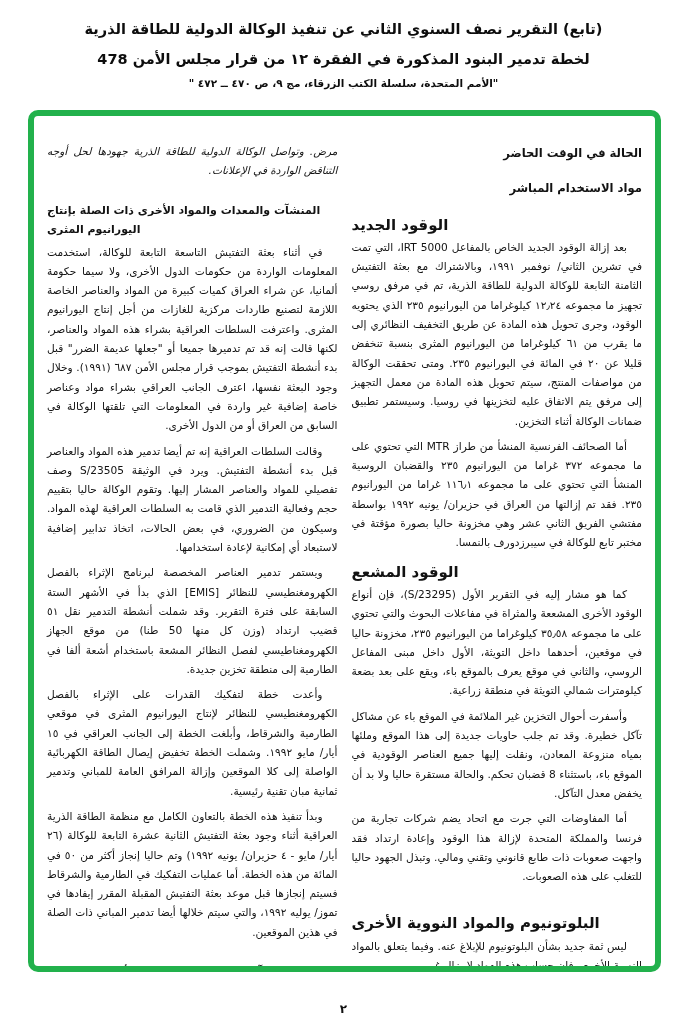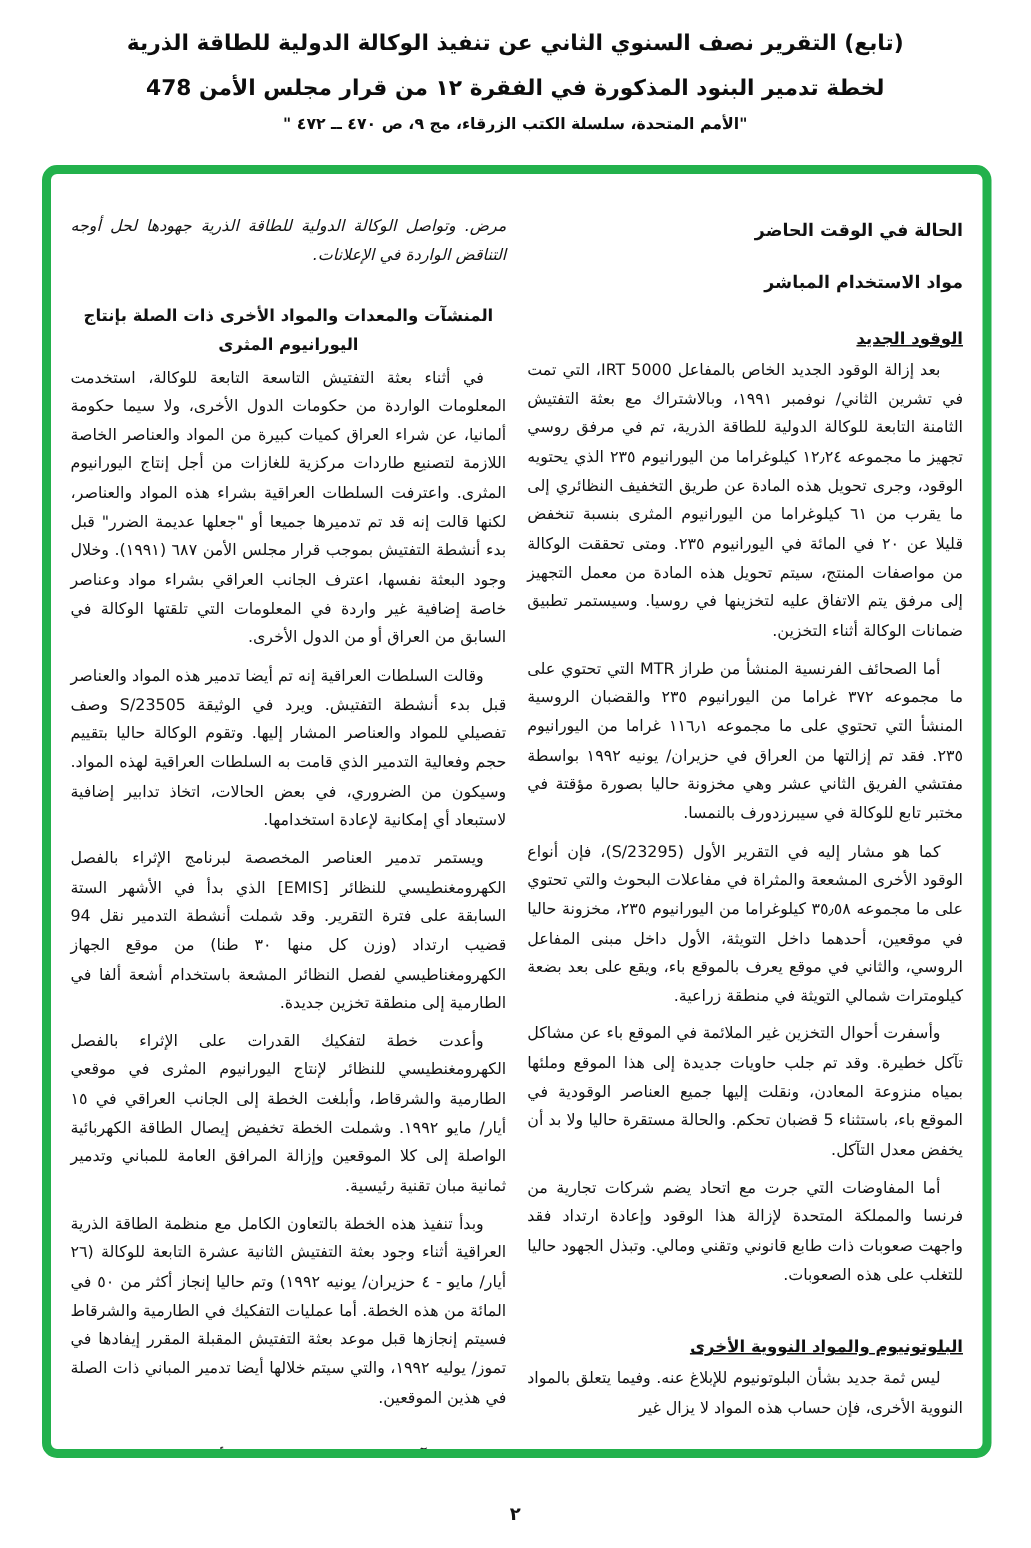--- a/index.html
+++ b/index.html
@@ -63,29 +63,28 @@
   }
   .col p.no-indent { text-indent: 0; font-style: italic; }
   .center-head {
     font-weight: 700;
     font-size: 11.6px;
     margin: 2px 0 16px 0;
   }
   .sub-head { letter-spacing: 1px; margin-bottom: 17px; }
   .side-head {
     font-weight: 700;
-    font-size: 11px;
-    text-align: right;
+    font-size: 15px;
+    text-align: left;
     margin: 4px 0 3px 0;
-    text-decoration: underline;
   }
   .block-head {
     font-weight: 700;
     font-size: 11px;
-    text-align: center;
+    text-align: left;
     line-height: 19px;
     margin: 20px 0 4px 0;
   }
   .gap-lg { margin-top: 28px; }
   .footer-page-num {
     position: absolute;
     bottom: 16px;
     left: 0;
     right: 0;
     text-align: center;
@@ -106,33 +105,34 @@
 
   <div class="frame">
     <div class="columns">
 
       <div class="col">
         <div class="center-head">الحالة في الوقت الحاضر</div>
         <div class="center-head sub-head">مواد الاستخدام المباشر</div>
         <div class="side-head">الوقود الجديد</div>
         <p>بعد إزالة الوقود الجديد الخاص بالمفاعل IRT 5000، التي تمت في تشرين الثاني/ نوفمبر ١٩٩١، وبالاشتراك مع بعثة التفتيش الثامنة التابعة للوكالة الدولية للطاقة الذرية، تم في مرفق روسي تجهيز ما مجموعه ١٢٫٢٤ كيلوغراما من اليورانيوم ٢٣٥ الذي يحتويه الوقود، وجرى تحويل هذه المادة عن طريق التخفيف النظائري إلى ما يقرب من ٦١ كيلوغراما من اليورانيوم المثرى بنسبة تنخفض قليلا عن ٢٠ في المائة في اليورانيوم ٢٣٥. ومتى تحققت الوكالة من مواصفات المنتج، سيتم تحويل هذه المادة من معمل التجهيز إلى مرفق يتم الاتفاق عليه لتخزينها في روسيا. وسيستمر تطبيق ضمانات الوكالة أثناء التخزين.</p>
         <p>أما الصحائف الفرنسية المنشأ من طراز MTR التي تحتوي على ما مجموعه ٣٧٢ غراما من اليورانيوم ٢٣٥ والقضبان الروسية المنشأ التي تحتوي على ما مجموعه ١١٦٫١ غراما من اليورانيوم ٢٣٥. فقد تم إزالتها من العراق في حزيران/ يونيه ١٩٩٢ بواسطة مفتشي الفريق الثاني عشر وهي مخزونة حاليا بصورة مؤقتة في مختبر تابع للوكالة في سيبرزدورف بالنمسا.</p>
+        <div class="side-head" style="margin-top:10px;">الوقود المشعع</div>
         <p>كما هو مشار إليه في التقرير الأول (S/23295)، فإن أنواع الوقود الأخرى المشععة والمثراة في مفاعلات البحوث والتي تحتوي على ما مجموعه ٣٥٫٥٨ كيلوغراما من اليورانيوم ٢٣٥، مخزونة حاليا في موقعين، أحدهما داخل التويثة، الأول داخل مبنى المفاعل الروسي، والثاني في موقع يعرف بالموقع باء، ويقع على بعد بضعة كيلومترات شمالي التويثة في منطقة زراعية.</p>
-        <p>وأسفرت أحوال التخزين غير الملائمة في الموقع باء عن مشاكل تآكل خطيرة. وقد تم جلب حاويات جديدة إلى هذا الموقع وملئها بمياه منزوعة المعادن، ونقلت إليها جميع العناصر الوقودية في الموقع باء، باستثناء 5 قضبان تحكم. والحالة مستقرة حاليا ولا بد أن يخفض معدل التآكل.</p>
+        <p>وأسفرت أحوال التخزين غير الملائمة في الموقع باء عن مشاكل تآكل خطيرة. وقد تم جلب حاويات جديدة إلى هذا الموقع وملئها بمياه منزوعة المعادن، ونقلت إليها جميع العناصر الوقودية في الموقع باء، باستثناء 8 قضبان تحكم. والحالة مستقرة حاليا ولا بد أن يخفض معدل التآكل.</p>
         <p>أما المفاوضات التي جرت مع اتحاد يضم شركات تجارية من فرنسا والمملكة المتحدة لإزالة هذا الوقود وإعادة ارتداد فقد واجهت صعوبات ذات طابع قانوني وتقني ومالي. وتبذل الجهود حاليا للتغلب على هذه الصعوبات.</p>
         <div class="side-head gap-lg">البلوتونيوم والمواد النووية الأخرى</div>
         <p>ليس ثمة جديد بشأن البلوتونيوم للإبلاغ عنه. وفيما يتعلق بالمواد النووية الأخرى، فإن حساب هذه المواد لا يزال غير</p>
       </div>
 
       <div class="col">
         <p class="no-indent">مرض. وتواصل الوكالة الدولية للطاقة الذرية جهودها لحل أوجه التناقض الواردة في الإعلانات.</p>
         <div class="block-head">المنشآت والمعدات والمواد الأخرى ذات الصلة بإنتاج اليورانيوم المثرى</div>
         <p>في أثناء بعثة التفتيش التاسعة التابعة للوكالة، استخدمت المعلومات الواردة من حكومات الدول الأخرى، ولا سيما حكومة ألمانيا، عن شراء العراق كميات كبيرة من المواد والعناصر الخاصة اللازمة لتصنيع طاردات مركزية للغازات من أجل إنتاج اليورانيوم المثرى. واعترفت السلطات العراقية بشراء هذه المواد والعناصر، لكنها قالت إنه قد تم تدميرها جميعا أو "جعلها عديمة الضرر" قبل بدء أنشطة التفتيش بموجب قرار مجلس الأمن ٦٨٧ (١٩٩١). وخلال وجود البعثة نفسها، اعترف الجانب العراقي بشراء مواد وعناصر خاصة إضافية غير واردة في المعلومات التي تلقتها الوكالة في السابق من العراق أو من الدول الأخرى.</p>
         <p>وقالت السلطات العراقية إنه تم أيضا تدمير هذه المواد والعناصر قبل بدء أنشطة التفتيش. ويرد في الوثيقة S/23505 وصف تفصيلي للمواد والعناصر المشار إليها. وتقوم الوكالة حاليا بتقييم حجم وفعالية التدمير الذي قامت به السلطات العراقية لهذه المواد. وسيكون من الضروري، في بعض الحالات، اتخاذ تدابير إضافية لاستبعاد أي إمكانية لإعادة استخدامها.</p>
-        <p>ويستمر تدمير العناصر المخصصة لبرنامج الإثراء بالفصل الكهرومغنطيسي للنظائر [EMIS] الذي بدأ في الأشهر الستة السابقة على فترة التقرير. وقد شملت أنشطة التدمير نقل 94 قضيب ارتداد (وزن كل منها ٣٠ طنا) من موقع الجهاز الكهرومغناطيسي لفصل النظائر المشعة باستخدام أشعة ألفا في الطارمية إلى منطقة تخزين جديدة.</p>
+        <p>ويستمر تدمير العناصر المخصصة لبرنامج الإثراء بالفصل الكهرومغنطيسي للنظائر [EMIS] الذي بدأ في الأشهر الستة السابقة على فترة التقرير. وقد شملت أنشطة التدمير نقل ٥١ قضيب ارتداد (وزن كل منها 50 طنا) من موقع الجهاز الكهرومغناطيسي لفصل النظائر المشعة باستخدام أشعة ألفا في الطارمية إلى منطقة تخزين جديدة.</p>
         <p>وأعدت خطة لتفكيك القدرات على الإثراء بالفصل الكهرومغنطيسي للنظائر لإنتاج اليورانيوم المثرى في موقعي الطارمية والشرقاط، وأبلغت الخطة إلى الجانب العراقي في ١٥ أيار/ مايو ١٩٩٢. وشملت الخطة تخفيض إيصال الطاقة الكهربائية الواصلة إلى كلا الموقعين وإزالة المرافق العامة للمباني وتدمير ثمانية مبان تقنية رئيسية.</p>
         <p>وبدأ تنفيذ هذه الخطة بالتعاون الكامل مع منظمة الطاقة الذرية العراقية أثناء وجود بعثة التفتيش الثانية عشرة التابعة للوكالة (٢٦ أيار/ مايو - ٤ حزيران/ يونيه ١٩٩٢) وتم حاليا إنجاز أكثر من ٥٠ في المائة من هذه الخطة. أما عمليات التفكيك في الطارمية والشرقاط فسيتم إنجازها قبل موعد بعثة التفتيش المقبلة المقرر إيفادها في تموز/ يوليه ١٩٩٢، والتي سيتم خلالها أيضا تدمير المباني ذات الصلة في هذين الموقعين.</p>
         <div class="block-head">المنشآت والمعدات ذات الصلة بأنشطة التسليح</div>
 
       </div>
 
     </div>
   </div>
 
   <div class="footer-page-num">٢</div>

